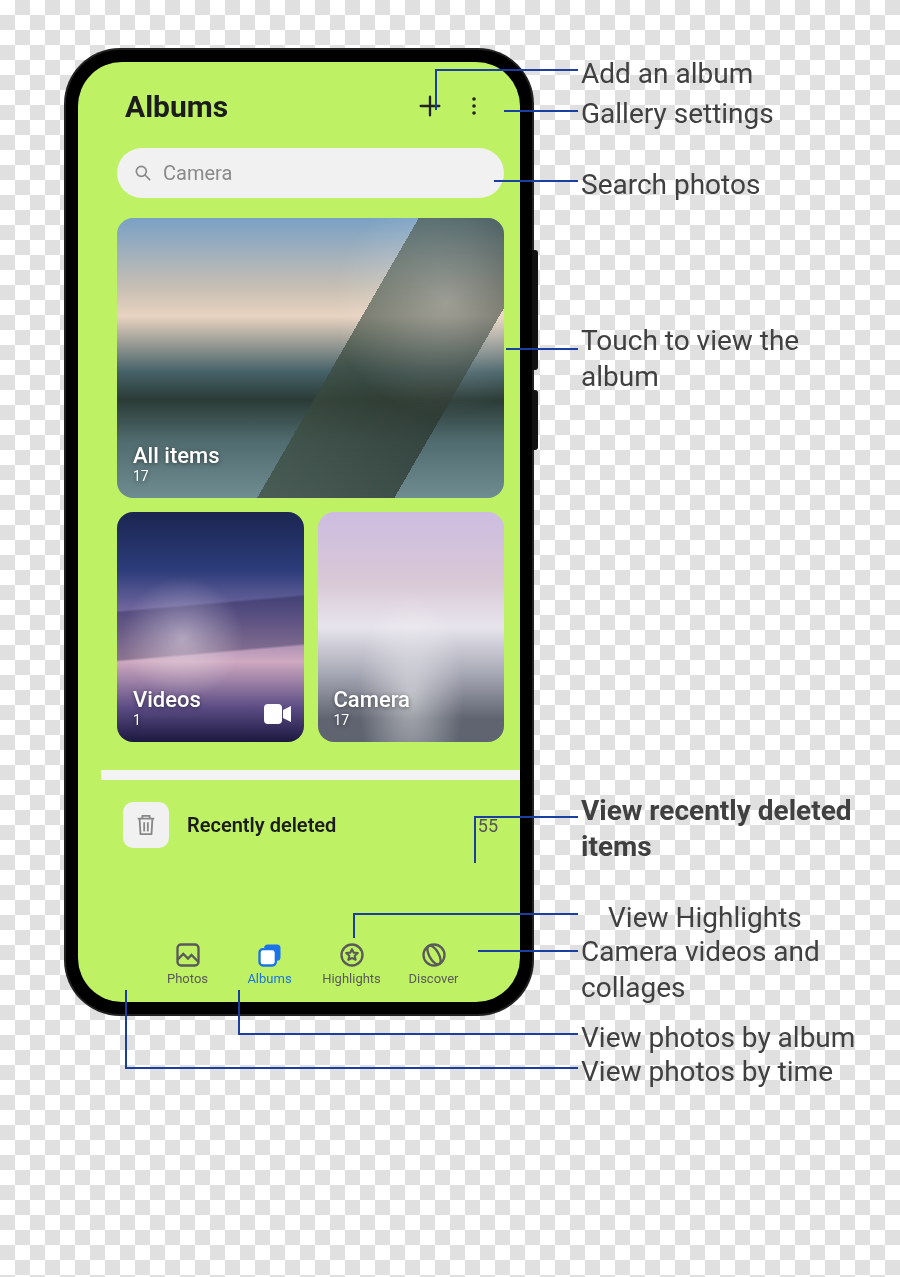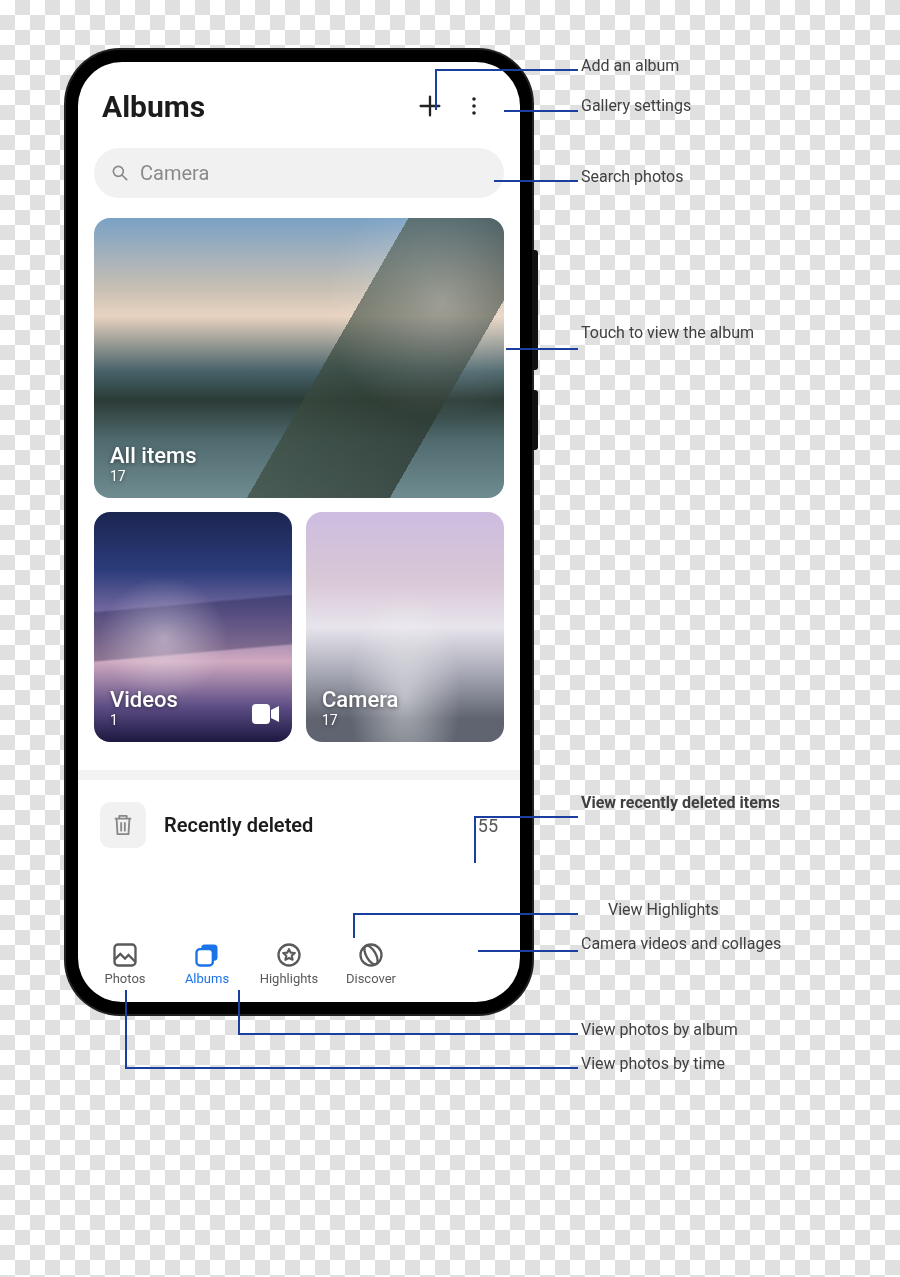--- a/index.html
+++ b/index.html
@@ -43,25 +43,26 @@
     position: absolute;
     right: -6px;
     width: 6px;
     background: #111;
     border-radius: 0 3px 3px 0;
   }
   .side-buttons.b1 { top: 200px; height: 120px; }
   .side-buttons.b2 { top: 340px; height: 60px; }
   .screen {
     width: 100%; height: 100%;
-    background: #ffffff;
+    background: #bef264;
     border-radius: 44px;
     overflow: hidden;
     display: flex;
     flex-direction: column;
+    padding-left: 23px;
   }
 
   
   .header {
     display: flex;
     align-items: center;
     padding: 22px 24px 8px 24px;
   }
   .header h1 {
     margin: 0; flex: 1;
@@ -172,37 +173,37 @@
     flex: 1;
     font-size: 20px;
     font-weight: 600;
     color: var(--text-dark);
   }
   .recent-count { font-size: 18px; color: #555; }
 
   
   .bottom-nav {
     display: flex;
-    justify-content: flex-start;
+    justify-content: center;
     padding: 6px 6px 16px 6px;
   }
   .nav-item {
     display: flex; flex-direction: column; align-items: center;
     color: #5a5a5a;
     font-size: 13px;
     gap: 2px;
     width: 82px;
   }
   .nav-item.active { color: var(--accent); }
   .nav-item svg { display:block; }
 
   
   .annotation {
     position: absolute;
-    font-size: 16px;
+    font-size: 28px;
     color: var(--annotation-text);
     line-height: 1.3;
     max-width: 300px;
   }
   svg.conn { position: absolute; overflow: visible; pointer-events: none; }
   svg.conn line, svg.conn polyline { stroke: var(--annotation-blue); stroke-width: 2; fill: none; }
 </style>
 </head>
 <body>
 

